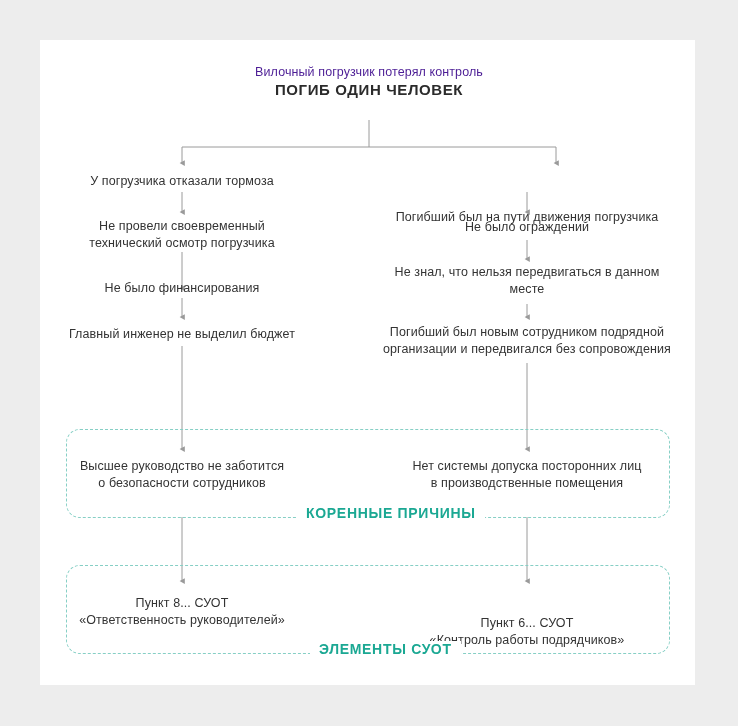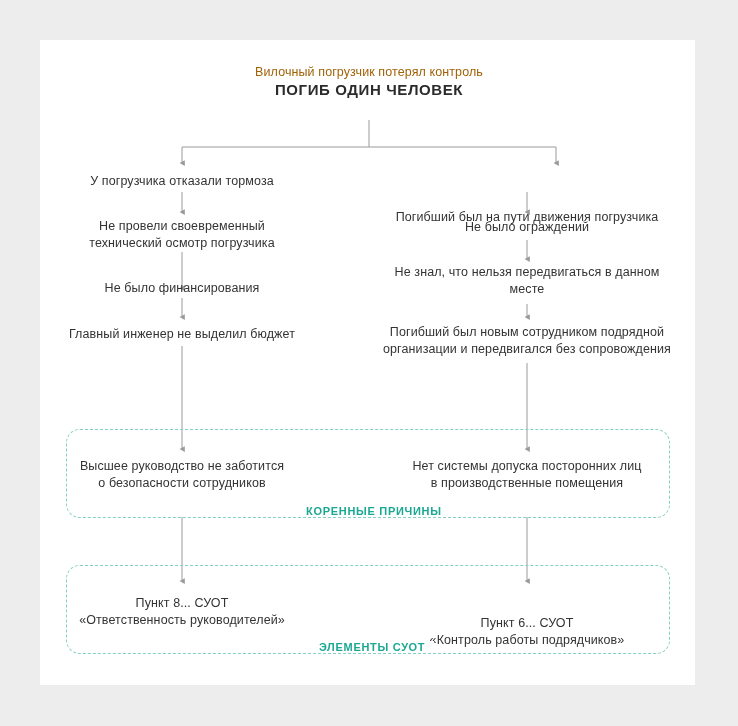--- a/index.html
+++ b/index.html
@@ -44,36 +44,36 @@
 
   .node.headline {
     font-size: 15px;
     font-weight: 700;
     letter-spacing: 0.6px;
     color: #2b2b2b;
   }
 
   .node.incident {
     font-size: 12.5px;
-    color: #a16207;
+    color: #4c1d95;
   }
 
   
   .group-box {
     position: absolute;
     border: 1px dashed #86cfc5;
     border-radius: 14px;
     box-sizing: border-box;
     background: transparent;
   }
 
   .group-label {
     position: absolute;
     color: #1ba893;
-    font-size: 11px;
+    font-size: 14px;
     font-weight: 700;
     letter-spacing: 0.7px;
     background: #ffffff;
     padding: 0 9px;
     white-space: nowrap;
   }
 
   svg.connectors {
     position: absolute;
     left: 0;

